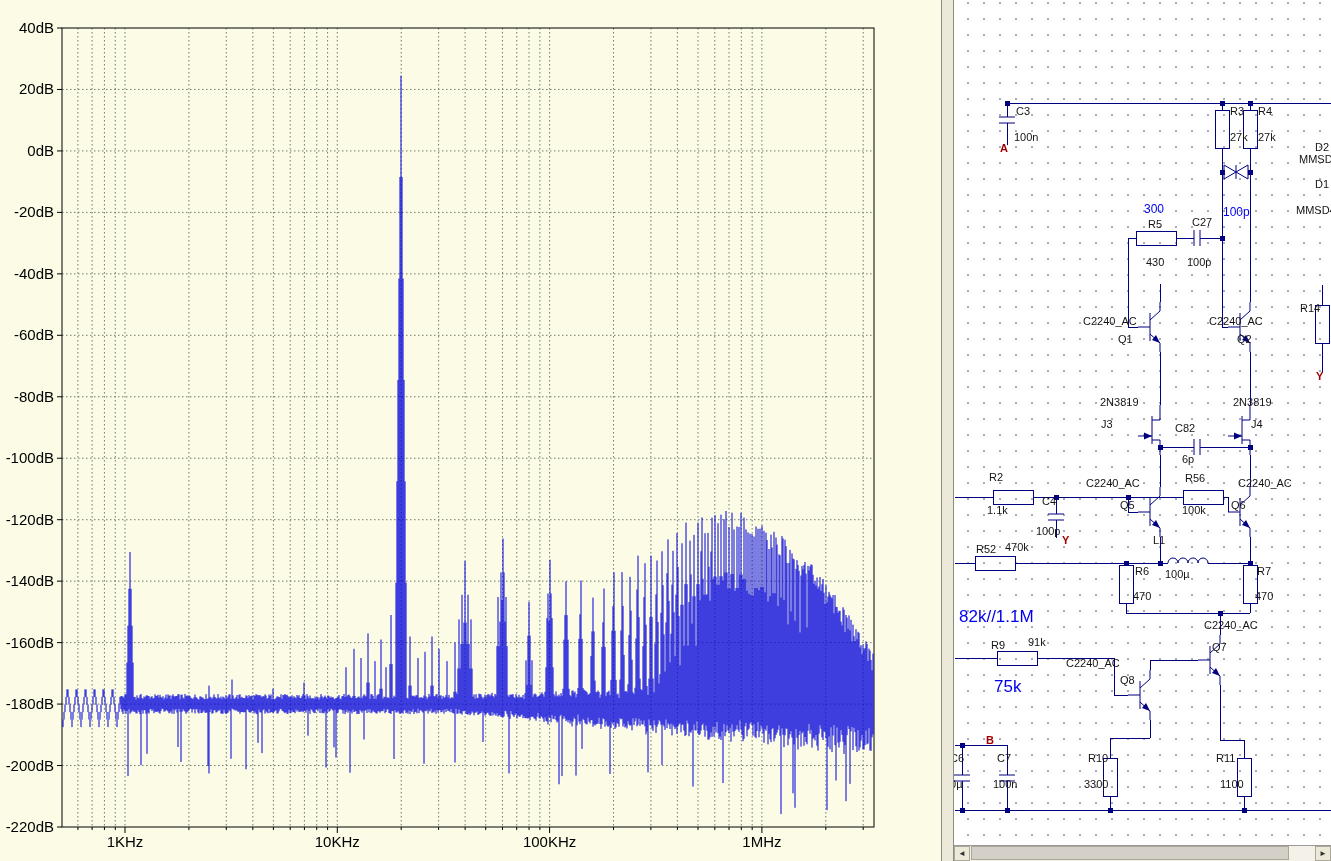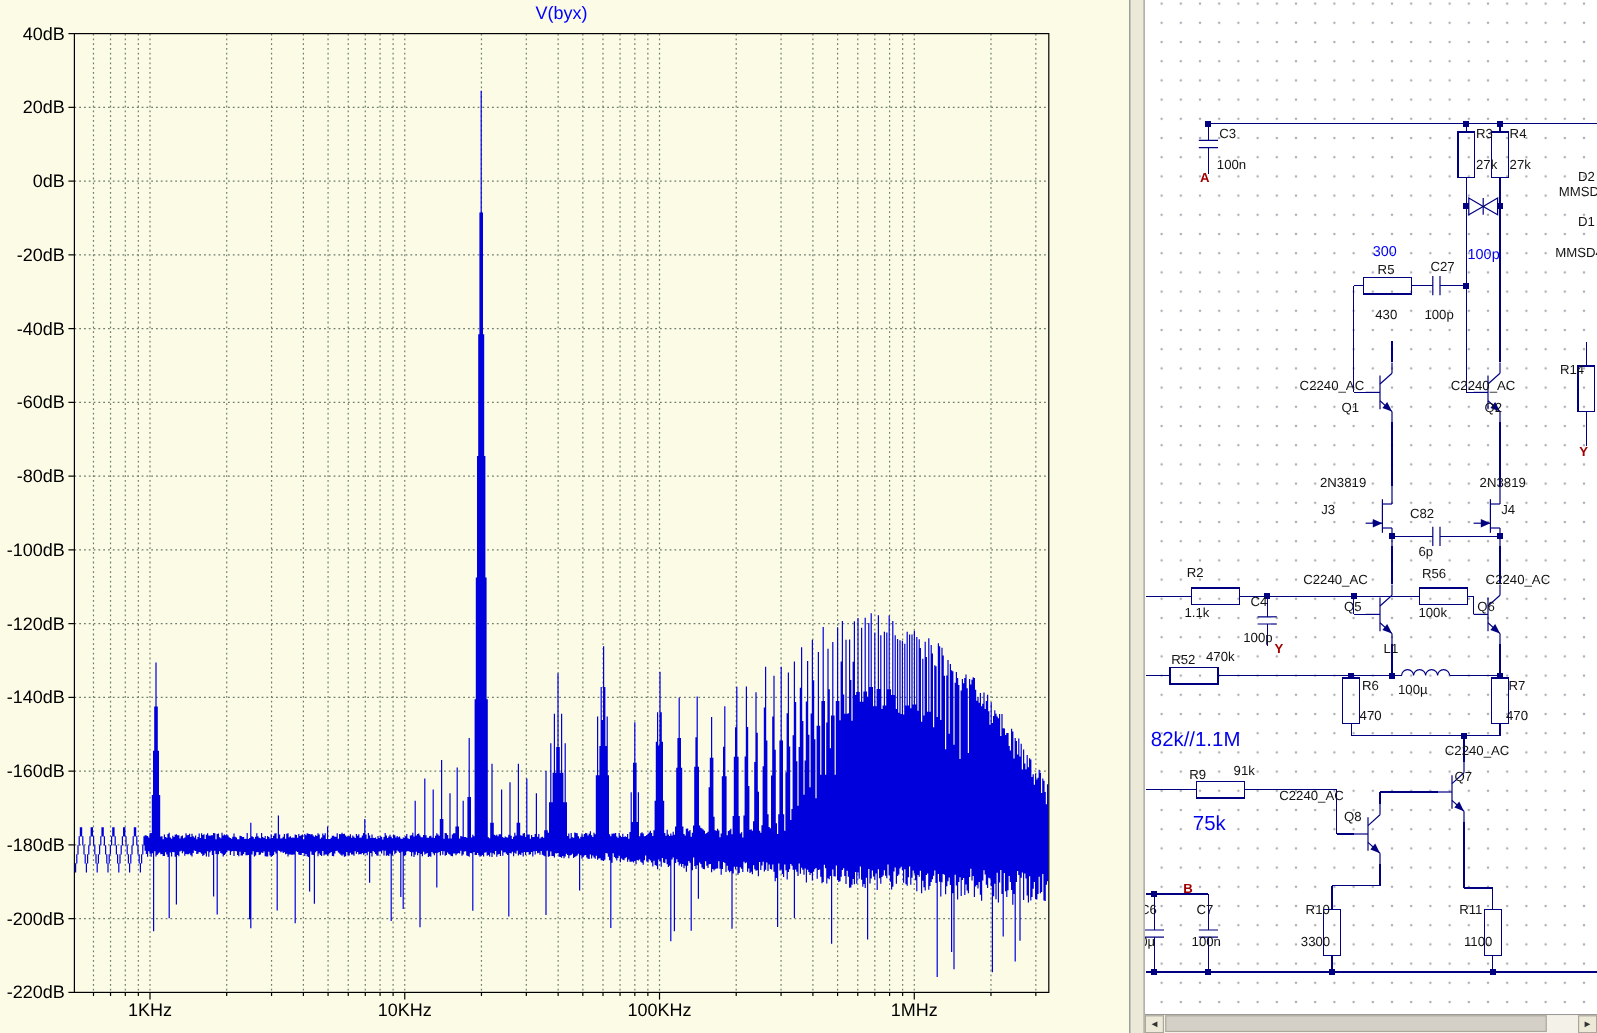--- a/index.html
+++ b/index.html
@@ -161,21 +161,20 @@
           <text x="54" y="832" text-anchor="end" class="axlab">-220dB</text>
         </g>
         <g>
           <text x="125" y="847" text-anchor="middle" class="axlab">1KHz</text>
           <text x="337.3" y="847" text-anchor="middle" class="axlab">10KHz</text>
           <text x="549.6" y="847" text-anchor="middle" class="axlab">100KHz</text>
           <text x="761.9000000000001" y="847" text-anchor="middle" class="axlab">1MHz</text>
         </g>
         <path d="M63 719.4L63 727.1M64 711.9L64 719.6M65 704.4L65 712.1M66 696.9L66 704.6M67 689.4L67 697.1M68 689.4L68 697.1M69 696.9L69 704.6M70 704.4L70 712.1M71 711.9L71 719.6M72 719.4L72 727.1M73 711.9L73 719.6M74 704.4L74 712.1M75 696.9L75 704.6M76 689.4L76 697.1M77 689.4L77 697.1M78 696.9L78 704.6M79 704.4L79 712.1M80 711.9L80 719.6M81 719.4L81 727.1M82 711.9L82 719.6M83 704.4L83 712.1M84 696.9L84 704.6M85 689.4L85 697.1M86 689.4L86 697.1M87 696.9L87 704.6M88 704.4L88 712.1M89 711.9L89 719.6M90 719.4L90 727.1M91 711.9L91 719.6M92 704.4L92 712.1M93 696.9L93 704.6M94 689.4L94 697.1M95 689.4L95 697.1M96 696.9L96 704.6M97 704.4L97 712.1M98 711.9L98 719.6M99 719.4L99 727.1M100 711.9L100 719.6M101 704.4L101 712.1M102 696.9L102 704.6M103 689.4L103 697.1M104 689.4L104 697.1M105 696.9L105 704.6M106 704.4L106 712.1M107 711.9L107 719.6M108 719.4L108 727.1M109 711.9L109 719.6M110 704.4L110 712.1M111 696.9L111 704.6M112 689.4L112 697.1M113 689.4L113 697.1M114 696.9L114 704.6M115 704.4L115 712.1M116 711.9L116 719.6M117 719.4L117 727.1M118 711.9L118 719.6M119 704.4L119 712.1M120 696.9L120 704.6M121 696.1L121 709.0M122 696.2L122 711.7M123 696.6L123 714.0M124 697.9L124 709.4M125 694.3L125 711.4M126 694.2L126 713.9M127 662.6L127 711.0M128 625.7L128 776.1M129 588.8L129 709.3M130 552.0L130 713.7M131 588.8L131 712.4M132 625.7L132 711.3M133 662.6L133 710.4M134 697.0L134 711.9M135 696.9L135 711.6M136 699.4L136 713.4M137 695.4L137 713.4M138 697.6L138 710.2M139 698.2L139 712.0M140 694.9L140 714.1M141 694.0L141 765.2M142 698.0L142 710.5M143 699.0L143 713.7M144 696.5L144 710.0M145 697.4L145 710.3M146 695.7L146 713.9M147 695.2L147 753.8M148 696.0L148 712.5M149 696.1L149 713.5M150 698.7L150 709.5M151 696.9L151 709.0M152 696.2L152 711.0M153 698.5L153 709.5M154 698.0L154 713.2M155 694.3L155 711.6M156 696.0L156 711.8M157 695.8L157 711.9M158 694.8L158 711.2M159 697.5L159 712.7M160 694.8L160 713.7M161 696.9L161 710.9M162 698.0L162 708.7M163 696.2L163 709.1M164 699.3L164 711.6M165 697.5L165 711.4M166 694.6L166 710.1M167 698.4L167 710.4M168 694.4L168 711.4M169 695.9L169 713.3M170 695.3L170 712.6M171 699.1L171 711.2M172 695.7L172 713.7M173 694.3L173 709.3M174 696.3L174 713.9M175 696.5L175 710.3M176 696.0L176 709.0M177 696.0L177 712.6M178 694.1L178 747.0M179 694.4L179 708.9M180 699.3L180 711.7M181 694.9L181 762.0M182 694.5L182 711.8M183 697.7L183 709.3M184 698.6L184 710.8M185 693.9L185 711.5M186 696.2L186 713.8M187 695.4L187 712.4M188 696.1L188 711.5M189 695.3L189 710.3M190 696.2L190 708.8M191 697.8L191 708.9M192 698.4L192 712.6M193 699.0L193 709.5M194 697.3L194 709.1M195 694.5L195 713.4M196 697.2L196 709.2M197 697.9L197 709.4M198 699.4L198 712.5M199 699.4L199 713.5M200 696.4L200 709.7M201 696.6L201 713.0M202 697.5L202 713.0M203 697.6L203 711.7M204 699.1L204 710.1M205 699.0L205 712.7M206 694.2L206 712.8M207 699.1L207 712.5M208 698.3L208 766.0M209 685.6L209 773.5M210 696.8L210 712.1M211 697.6L211 709.4M212 698.9L212 713.8M213 697.3L213 713.0M214 694.4L214 710.3M215 696.9L215 710.1M216 698.2L216 712.5M217 698.5L217 712.1M218 694.1L218 710.4M219 697.6L219 710.8M220 698.4L220 709.6M221 696.6L221 713.5M222 699.1L222 713.7M223 696.6L223 713.7M224 697.4L224 709.7M225 698.7L225 712.9M226 695.2L226 714.1M227 698.4L227 713.3M228 696.5L228 712.6M229 694.5L229 709.8M230 694.3L230 711.2M231 698.7L231 758.8M232 679.5L232 708.7M233 695.4L233 709.1M234 698.8L234 710.3M235 698.5L235 709.5M236 697.2L236 710.8M237 695.0L237 710.2M238 698.9L238 711.9M239 694.8L239 711.4M240 694.3L240 713.8M241 697.7L241 712.0M242 696.8L242 712.0M243 698.2L243 712.2M244 697.9L244 712.3M245 698.1L245 712.1M246 695.4L246 769.3M247 695.8L247 709.3M248 698.1L248 710.0M249 695.1L249 712.1M250 696.6L250 712.5M251 696.0L251 712.4M252 695.5L252 710.8M253 699.3L253 711.0M254 695.1L254 713.3M255 696.0L255 711.6M256 694.3L256 713.5M257 694.8L257 714.2M258 695.1L258 742.9M259 695.5L259 709.6M260 695.0L260 712.2M261 696.3L261 712.6M262 697.3L262 753.1M263 696.0L263 710.3M264 696.6L264 709.2M265 694.4L265 713.6M266 695.5L266 711.3M267 698.9L267 712.4M268 697.9L268 713.3M269 694.5L269 709.1M270 696.0L270 713.0M271 694.4L271 712.1M272 699.1L272 712.0M273 688.7L273 713.1M274 699.1L274 712.1M275 699.2L275 710.9M276 698.1L276 710.1M277 696.5L277 713.4M278 696.5L278 713.5M279 697.2L279 711.3M280 697.2L280 709.1M281 694.3L281 708.9M282 698.9L282 710.5M283 694.9L283 711.2M284 695.2L284 712.3M285 694.0L285 713.1M286 695.1L286 712.0M287 694.8L287 714.0M288 696.2L288 713.6M289 697.3L289 709.9M290 696.7L290 712.8M291 696.8L291 712.9M292 695.3L292 710.6M293 698.2L293 712.1M294 696.2L294 712.0M295 697.2L295 713.2M296 698.3L296 709.4M297 695.0L297 711.4M298 696.5L298 710.1M299 695.2L299 712.1M300 698.1L300 711.6M301 697.9L301 711.8M302 696.2L302 710.9M303 694.1L303 712.2M304 682.6L304 711.2M305 695.4L305 710.8M306 699.0L306 712.7M307 694.1L307 709.7M308 696.3L308 735.7M309 698.4L309 710.8M310 695.5L310 713.8M311 698.2L311 709.2M312 698.4L312 710.2M313 698.0L313 711.7M314 699.1L314 712.9M315 696.6L315 713.1M316 698.3L316 709.6M317 696.9L317 709.4M318 697.2L318 711.3M319 699.5L319 708.8M320 697.4L320 713.0M321 694.1L321 709.0M322 696.3L322 713.2M323 698.4L323 712.7M324 697.0L324 713.4M325 695.6L325 711.5M326 697.2L326 767.5M327 698.6L327 712.9M328 695.4L328 708.8M329 696.1L329 711.8M330 697.9L330 710.8M331 696.6L331 708.8M332 697.7L332 709.5M333 697.0L333 710.7M334 698.7L334 747.4M335 699.1L335 709.8M336 697.9L336 757.5M337 697.9L337 713.2M338 696.8L338 712.6M339 695.1L339 709.6M340 698.5L340 709.2M341 699.2L341 709.6M342 696.3L342 709.9M343 696.0L343 713.6M344 694.0L344 710.2M345 697.0L345 714.1M346 667.2L346 712.2M347 696.3L347 709.8M348 695.0L348 712.7M349 694.5L349 710.9M350 696.2L350 772.7M351 697.8L351 711.6M352 697.7L352 713.5M353 695.9L353 709.7M354 648.8L354 712.0M355 696.1L355 711.5M356 698.2L356 710.9M357 698.1L357 714.1M358 696.9L358 713.6M359 696.5L359 714.0M360 698.0L360 709.9M361 658.0L361 711.3M362 698.3L362 712.7M363 696.4L363 710.8M364 694.3L364 739.5M365 695.5L365 710.7M366 696.5L366 710.0M367 682.6L367 713.0M368 633.4L368 709.2M369 682.6L369 712.3M370 698.9L370 709.4M371 694.2L371 713.2M372 694.3L372 712.4M373 695.9L373 710.5M374 698.8L374 711.7M375 661.1L375 712.3M376 698.8L376 713.3M377 695.5L377 713.5M378 694.4L378 711.3M379 694.3L379 711.3M380 688.7L380 712.7M381 639.5L381 711.4M382 688.7L382 710.9M383 698.8L383 711.2M384 696.7L384 708.9M385 697.1L385 713.2M386 667.2L386 712.0M387 697.6L387 709.5M388 697.4L388 709.4M389 698.2L389 713.0M390 664.1L390 713.4M391 615.0L391 713.9M392 664.1L392 710.9M393 698.0L393 711.1M394 695.7L394 759.0M395 696.9L395 710.1M396 582.7L396 712.4M397 481.3L397 712.4M398 379.9L398 710.9M399 278.5L399 712.7M400 177.0L400 714.0M401 75.6L401 713.1M402 177.0L402 712.4M403 278.5L403 713.7M404 379.9L404 710.6M405 481.3L405 710.2M406 582.7L406 713.2M407 697.8L407 712.4M408 698.6L408 713.7M409 685.6L409 710.6M410 636.5L410 714.2M411 685.6L411 711.0M412 695.6L412 712.0M413 696.2L413 709.2M414 695.7L414 713.9M415 696.8L415 712.1M416 695.3L416 711.7M417 695.2L417 713.3M418 658.0L418 708.8M419 697.5L419 713.1M420 698.3L420 710.5M421 697.0L421 710.2M422 697.7L422 711.5M423 698.0L423 712.6M424 695.6L424 763.8M425 651.8L425 710.9M426 696.4L426 711.2M427 699.2L427 709.8M428 697.3L428 713.6M429 694.0L429 710.6M430 696.2L430 711.5M431 685.6L431 708.9M432 636.5L432 713.0M433 685.6L433 711.8M434 696.0L434 712.4M435 696.5L435 710.7M436 694.6L436 713.8M437 694.1L437 710.1M438 697.5L438 712.5M439 648.8L439 710.3M440 695.5L440 710.0M441 695.4L441 712.3M442 699.0L442 711.9M443 695.9L443 710.1M444 697.5L444 713.7M445 697.4L445 709.4M446 695.1L446 712.0M447 661.1L447 709.2M448 697.2L448 711.0M449 694.9L449 710.7M450 698.7L450 712.2M451 697.8L451 709.1M452 697.2L452 712.3M453 698.2L453 713.0M454 691.8L454 713.6M455 642.6L455 762.5M456 691.8L456 708.9M457 694.0L457 713.9M458 668.5L458 713.5M459 619.4L459 709.5M460 668.5L460 713.4M461 644.0L461 713.4M462 594.8L462 714.6M463 644.0L463 711.0M464 622.5L464 711.3M465 561.0L465 710.8M466 622.5L466 713.9M467 644.0L467 714.2M468 594.8L468 714.7M469 644.0L469 713.3M470 668.5L470 715.2M471 619.4L471 713.7M472 668.5L472 711.4M473 696.7L473 712.5M474 694.5L474 715.3M475 698.8L475 712.9M476 694.2L476 712.5M477 697.8L477 711.4M478 698.1L478 715.0M479 693.7L479 714.2M480 694.1L480 713.5M481 694.4L481 713.0M482 696.8L482 711.4M483 698.8L483 742.0M484 697.2L484 712.8M485 694.6L485 715.6M486 697.5L486 714.3M487 695.0L487 713.0M488 694.2L488 712.5M489 694.4L489 714.6M490 696.2L490 715.7M491 694.7L491 715.8M492 692.8L492 712.0M493 696.0L493 715.5M494 697.4L494 713.0M495 693.9L495 714.6M496 695.3L496 715.7M497 646.1L497 713.2M498 597.0L498 716.5M499 646.1L499 715.4M500 621.6L500 715.2M501 572.4L501 716.9M502 600.0L502 716.8M503 538.6L503 717.5M504 572.4L504 716.4M505 621.6L505 710.8M506 597.0L506 711.3M507 646.1L507 714.0M508 695.3L508 716.8M509 696.9L509 773.4M510 694.7L510 718.9M511 694.6L511 711.1M512 694.6L512 714.2M513 694.2L513 715.3M514 697.1L514 717.0M515 698.1L515 714.9M516 694.1L516 713.2M517 696.7L517 718.6M518 697.6L518 715.4M519 694.8L519 716.5M520 697.6L520 716.8M521 696.8L521 715.3M522 697.6L522 714.3M523 695.0L523 718.1M524 699.0L524 716.3M525 693.3L525 718.2M526 660.3L526 718.2M527 684.9L527 717.9M528 635.7L528 718.7M529 601.9L529 717.6M530 635.7L530 720.2M531 684.9L531 716.7M532 660.3L532 717.0M533 696.8L533 716.3M534 694.4L534 718.2M535 693.5L535 718.9M536 694.5L536 720.7M537 696.9L537 716.8M538 696.6L538 712.9M539 695.9L539 717.9M540 694.7L540 718.8M541 693.8L541 716.0M542 692.3L542 717.1M543 694.2L543 718.7M544 696.7L544 722.0M545 691.8L545 717.3M546 667.3L546 720.9M547 618.1L547 721.5M548 593.5L548 724.4M549 621.2L549 716.3M550 559.7L550 718.0M551 593.5L551 722.2M552 618.1L552 715.0M553 667.3L553 718.8M554 694.2L554 719.1M555 696.4L555 716.1M556 691.4L556 720.2M557 695.5L557 722.4M558 696.6L558 721.4M559 694.6L559 784.3M560 696.3L560 716.2M561 693.1L561 714.6M562 695.7L562 776.1M563 688.8L563 719.1M564 639.7L564 716.1M565 615.1L565 718.4M566 581.3L566 721.2M567 615.1L567 719.8M568 639.7L568 722.3M569 688.8L569 720.0M570 695.1L570 723.6M571 696.3L571 721.5M572 690.7L572 726.4M573 690.5L573 721.5M574 692.8L574 717.5M575 691.6L575 719.0M576 697.3L576 775.6M577 694.0L577 725.3M578 688.0L578 714.6M579 638.9L579 721.7M580 614.3L580 724.2M581 580.5L581 721.1M582 638.9L582 748.9M583 688.0L583 718.8M584 689.7L584 720.0M585 690.5L585 722.9M586 691.2L586 724.1M587 692.3L587 724.4M588 694.8L588 717.7M589 694.2L589 721.5M590 693.2L590 723.4M591 656.0L591 720.3M592 631.4L592 720.0M593 597.6L593 726.8M594 631.4L594 724.2M595 680.6L595 725.5M596 691.8L596 724.4M597 692.3L597 723.7M598 690.6L598 723.7M599 692.0L599 717.8M600 697.8L600 724.0M601 694.5L601 728.9M602 646.9L602 724.2M603 622.3L603 718.3M604 588.5L604 719.2M605 646.9L605 726.7M606 696.1L606 721.5M607 692.4L607 725.4M608 691.8L608 726.8M609 690.7L609 725.8M610 695.2L610 774.0M611 679.9L611 727.9M612 630.7L612 722.3M613 606.1L613 724.3M614 572.3L614 722.2M615 630.7L615 728.9M616 679.9L616 727.4M617 694.5L617 722.8M618 693.6L618 723.9M619 698.0L619 726.7M620 679.6L620 718.2M621 630.5L621 719.3M622 572.1L622 718.8M623 605.9L623 726.5M624 655.0L624 723.7M625 691.4L625 727.5M626 691.0L626 726.4M627 692.3L627 728.5M628 684.3L628 721.0M629 635.1L629 724.4M630 576.8L630 725.7M631 610.6L631 725.2M632 659.7L632 730.3M633 692.3L633 718.3M634 694.0L634 725.1M635 687.8L635 721.3M636 638.6L636 718.1M637 589.5L637 726.3M638 555.6L638 724.7M639 617.1L639 718.7M640 678.6L640 725.9M641 689.2L641 720.5M642 690.3L642 724.2M643 646.2L643 724.6M644 597.0L644 720.5M645 563.2L645 726.4M646 624.7L646 734.4M647 686.1L647 731.6M648 694.9L648 772.4M649 678.5L649 719.5M650 617.1L650 725.4M651 555.6L651 724.6M652 617.1L652 728.4M653 678.5L653 730.9M654 692.3L654 720.4M655 643.5L655 725.2M656 594.3L656 732.9M657 560.5L657 726.7M658 622.0L658 724.3M659 683.4L659 719.9M660 674.2L660 721.5M661 612.7L661 724.8M662 551.3L662 765.0M663 585.1L663 724.6M664 634.3L664 726.4M665 671.5L665 729.9M666 622.4L666 719.5M667 573.2L667 728.1M668 539.4L668 723.2M669 600.9L669 724.7M670 662.3L670 729.0M671 633.7L671 723.7M672 584.6L672 735.4M673 550.8L673 724.7M674 612.2L674 726.7M675 656.1L675 729.1M676 594.6L676 727.4M677 533.1L677 733.8M678 566.9L678 726.4M679 616.1L679 724.4M680 665.3L680 723.3M681 604.8L681 732.2M682 543.3L682 724.9M683 604.8L683 724.5M684 645.6L684 730.6M685 584.1L685 736.0M686 522.6L686 735.0M687 584.1L687 720.6M688 645.6L688 723.6M689 602.1L689 736.2M690 540.6L690 731.8M691 574.4L691 732.7M692 623.6L692 730.0M693 596.3L693 786.5M694 534.9L694 724.6M695 596.3L695 730.3M696 645.7L696 730.5M697 584.2L697 721.3M698 522.7L698 733.3M699 584.2L699 735.1M700 600.3L700 734.3M701 551.2L701 730.6M702 517.4L702 725.1M703 578.8L703 723.6M704 594.7L704 729.9M705 533.2L705 736.7M706 594.7L706 725.7M707 594.4L707 730.7M708 532.9L708 739.7M709 566.7L709 739.5M710 600.7L710 737.3M711 551.5L711 732.5M712 517.7L712 736.9M713 579.1L713 726.7M714 576.6L714 736.5M715 515.1L715 727.0M716 576.6L716 732.3M717 584.7L717 722.1M718 523.2L718 733.2M719 584.7L719 738.9M720 576.2L720 736.6M721 514.7L721 740.0M722 576.2L722 731.5M723 580.7L723 783.0M724 519.2L724 724.1M725 572.5L725 736.2M726 511.0L726 732.0M727 572.5L727 725.4M728 588.5L728 730.5M729 527.0L729 733.0M730 588.5L730 727.9M731 574.1L731 741.7M732 512.7L732 724.4M733 574.1L733 731.8M734 529.4L734 736.4M735 590.9L735 730.9M736 588.0L736 729.5M737 526.5L737 725.2M738 588.0L738 729.7M739 527.0L739 731.9M740 574.4L740 720.4M741 512.9L741 729.4M742 574.4L742 734.8M743 579.1L743 741.2M744 517.6L744 738.9M745 579.1L745 726.3M746 529.4L746 722.9M747 590.8L747 736.4M748 532.4L748 730.1M749 593.9L749 728.7M750 533.6L750 723.8M751 595.1L751 722.2M752 534.0L752 725.2M753 595.5L753 735.7M754 536.5L754 724.3M755 588.0L755 736.8M756 526.5L756 738.2M757 588.0L757 731.0M758 528.8L758 722.1M759 590.2L759 737.2M760 528.7L760 731.4M761 587.0L761 725.4M762 525.6L762 727.9M763 587.0L763 733.6M764 530.8L764 742.8M765 592.3L765 729.1M766 532.7L766 730.7M767 540.0L767 725.6M768 601.5L768 744.4M769 549.0L769 733.9M770 596.2L770 739.3M771 534.7L771 742.1M772 547.5L772 729.2M773 593.2L773 728.0M774 531.8L774 741.4M775 593.2L775 738.3M776 537.5L776 734.9M777 544.6L777 732.7M778 606.0L778 729.8M779 554.3L779 725.5M780 555.3L780 735.8M781 597.6L781 814.1M782 536.1L782 728.3M783 538.5L783 734.8M784 600.0L784 747.1M785 539.7L785 735.3M786 546.2L786 728.4M787 563.1L787 728.9M788 624.4L788 745.3M789 562.9L789 738.6M790 549.9L790 734.3M791 611.4L791 731.2M792 553.4L792 737.4M793 558.6L793 793.3M794 559.3L794 744.4M795 620.7L795 807.8M796 568.9L796 729.0M797 560.1L797 737.9M798 565.0L798 749.5M799 570.9L799 735.0M800 632.4L800 731.0M801 575.5L801 746.6M802 565.9L802 733.4M803 569.3L803 731.7M804 565.1L804 745.8M805 562.0L805 737.0M806 573.6L806 742.0M807 627.4L807 744.3M808 565.9L808 730.8M809 570.5L809 723.9M810 566.4L810 733.8M811 564.3L811 730.0M812 565.1L812 747.6M813 574.8L813 738.8M814 583.9L814 737.5M815 581.1L815 740.4M816 585.6L816 735.0M817 577.5L817 745.7M818 588.6L818 750.6M819 586.5L819 733.7M820 577.0L820 725.2M821 590.9L821 728.8M822 584.2L822 737.3M823 578.9L823 740.0M824 592.8L824 731.4M825 603.9L825 732.1M826 585.2L826 738.5M827 602.4L827 810.2M828 596.6L828 746.8M829 591.9L829 736.5M830 594.7L830 749.3M831 597.1L831 727.3M832 598.5L832 752.1M833 595.1L833 735.5M834 613.3L834 725.1M835 595.0L835 745.1M836 606.9L836 780.5M837 607.1L837 727.5M838 612.6L838 742.7M839 610.8L839 747.5M840 610.9L840 741.8M841 621.6L841 730.1M842 625.4L842 734.9M843 607.3L843 741.7M844 609.6L844 753.9M845 632.1L845 745.1M846 615.0L846 801.2M847 617.6L847 735.1M848 628.8L848 725.9M849 615.4L849 729.1M850 630.4L850 783.9M851 619.8L851 731.4M852 641.3L852 727.0M853 624.6L853 750.1M854 636.2L854 727.9M855 641.1L855 732.1M856 629.2L856 746.3M857 639.3L857 752.0M858 631.8L858 730.2M859 632.9L859 750.5M860 647.4L860 747.4M861 645.3L861 740.6M862 654.0L862 735.1M863 644.7L863 749.1M864 649.5L864 749.5M865 648.1L865 745.1M866 641.4L866 730.7M867 644.0L867 744.3M868 660.9L868 743.4M869 648.7L869 728.3M870 650.7L870 750.5M871 660.0L871 750.8M872 670.3L872 737.3M873 653.6L873 734.3" stroke="#0000DC" stroke-width="1" fill="none"></path>
       </svg>
-    <div id="plot-title">V(byx)</div>
   </div>
 
   <div id="splitter"></div>
 
   <div id="schem-panel">
     <svg id="schem-svg" xmlns="http://www.w3.org/2000/svg">
         <g stroke="#000080" stroke-width="1" fill="none" shape-rendering="crispEdges">
           <line x1="53" y1="103" x2="377" y2="103"></line>
           <line x1="268" y1="103" x2="268" y2="110"></line>
           <line x1="296" y1="103" x2="296" y2="110"></line>

